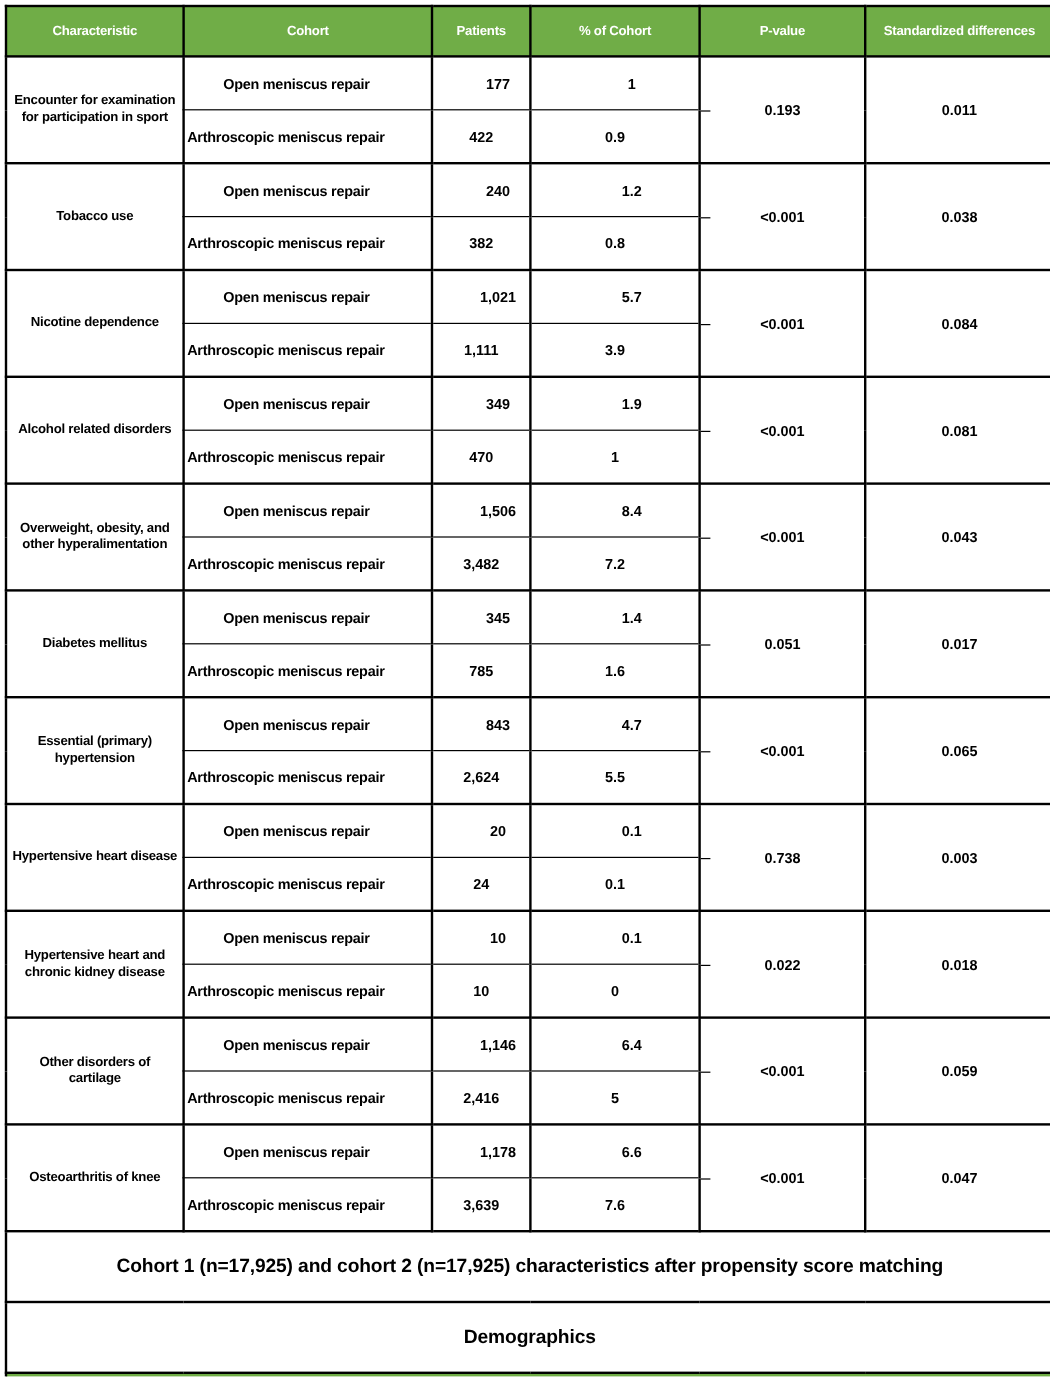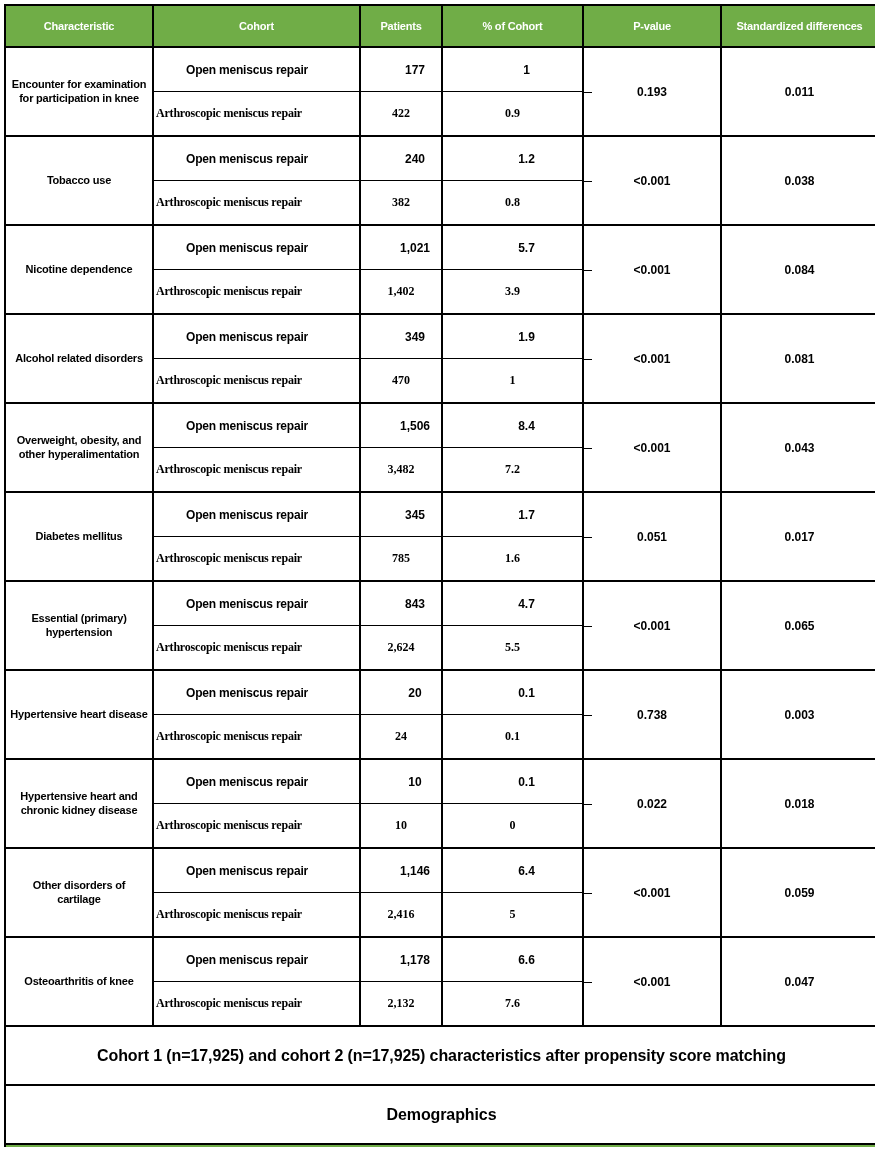--- a/index.html
+++ b/index.html
@@ -43,21 +43,21 @@
     padding:1px 4px;
   }
   td.cohort{
     text-align:left;
     padding-left:2px;
     letter-spacing:-0.2px;
   }
   tr.sub{height:44.5px;}
   
   tr.sub-a td.split{border-bottom:1px solid var(--border);padding-left:32px;}
-  tr.sub-b td.split{border-top:1px solid var(--border);font-family:Liberation Serif, serif;}
+  tr.sub-b td.split{border-top:1px solid var(--border);}
   
   td.pval{position:relative;border-radius:22px;}
   td.pval::before{
     content:"";position:absolute;left:0;top:50%;
     width:8px;height:1px;background:var(--border);
   }
   tr.section td{
     height:59px;
     font-size:16px;
     letter-spacing:-0.1px;
@@ -86,21 +86,21 @@
       <th>Characteristic</th>
       <th>Cohort</th>
       <th>Patients</th>
       <th>% of Cohort</th>
       <th>P-value</th>
       <th>Standardized differences</th>
     </tr>
   </thead>
   <tbody id="groups">
       <tr class="sub sub-a">
-        <td class="char" rowspan="2">Encounter for examination for participation in knee</td>
+        <td class="char" rowspan="2">Encounter for examination for participation in sport</td>
         <td class="cohort split">Open meniscus repair</td>
         <td class="split">177</td>
         <td class="split">1</td>
         <td class="pval" rowspan="2">0.193</td>
         <td rowspan="2">0.011</td>
       </tr>
       <tr class="sub sub-b">
         <td class="cohort split">Arthroscopic meniscus repair</td>
         <td class="split">422</td>
         <td class="split">0.9</td>
@@ -121,21 +121,21 @@
       <tr class="sub sub-a">
         <td class="char" rowspan="2">Nicotine dependence</td>
         <td class="cohort split">Open meniscus repair</td>
         <td class="split">1,021</td>
         <td class="split">5.7</td>
         <td class="pval" rowspan="2">&lt;0.001</td>
         <td rowspan="2">0.084</td>
       </tr>
       <tr class="sub sub-b">
         <td class="cohort split">Arthroscopic meniscus repair</td>
-        <td class="split">1,402</td>
+        <td class="split">1,111</td>
         <td class="split">3.9</td>
       </tr>
       <tr class="sub sub-a">
         <td class="char" rowspan="2">Alcohol related disorders</td>
         <td class="cohort split">Open meniscus repair</td>
         <td class="split">349</td>
         <td class="split">1.9</td>
         <td class="pval" rowspan="2">&lt;0.001</td>
         <td rowspan="2">0.081</td>
       </tr>
@@ -154,21 +154,21 @@
       </tr>
       <tr class="sub sub-b">
         <td class="cohort split">Arthroscopic meniscus repair</td>
         <td class="split">3,482</td>
         <td class="split">7.2</td>
       </tr>
       <tr class="sub sub-a">
         <td class="char" rowspan="2">Diabetes mellitus</td>
         <td class="cohort split">Open meniscus repair</td>
         <td class="split">345</td>
-        <td class="split">1.7</td>
+        <td class="split">1.4</td>
         <td class="pval" rowspan="2">0.051</td>
         <td rowspan="2">0.017</td>
       </tr>
       <tr class="sub sub-b">
         <td class="cohort split">Arthroscopic meniscus repair</td>
         <td class="split">785</td>
         <td class="split">1.6</td>
       </tr>
       <tr class="sub sub-a">
         <td class="char" rowspan="2">Essential (primary) hypertension</td>
@@ -225,21 +225,21 @@
       <tr class="sub sub-a">
         <td class="char" rowspan="2">Osteoarthritis of knee</td>
         <td class="cohort split">Open meniscus repair</td>
         <td class="split">1,178</td>
         <td class="split">6.6</td>
         <td class="pval" rowspan="2">&lt;0.001</td>
         <td rowspan="2">0.047</td>
       </tr>
       <tr class="sub sub-b">
         <td class="cohort split">Arthroscopic meniscus repair</td>
-        <td class="split">2,132</td>
+        <td class="split">3,639</td>
         <td class="split">7.6</td>
       </tr>
     </tbody>
   <tbody>
     <tr class="section">
       <td colspan="6">Cohort 1 (n=17,925) and cohort 2 (n=17,925) characteristics after propensity score matching</td>
     </tr>
     <tr class="section">
       <td colspan="6">Demographics</td>
     </tr>

